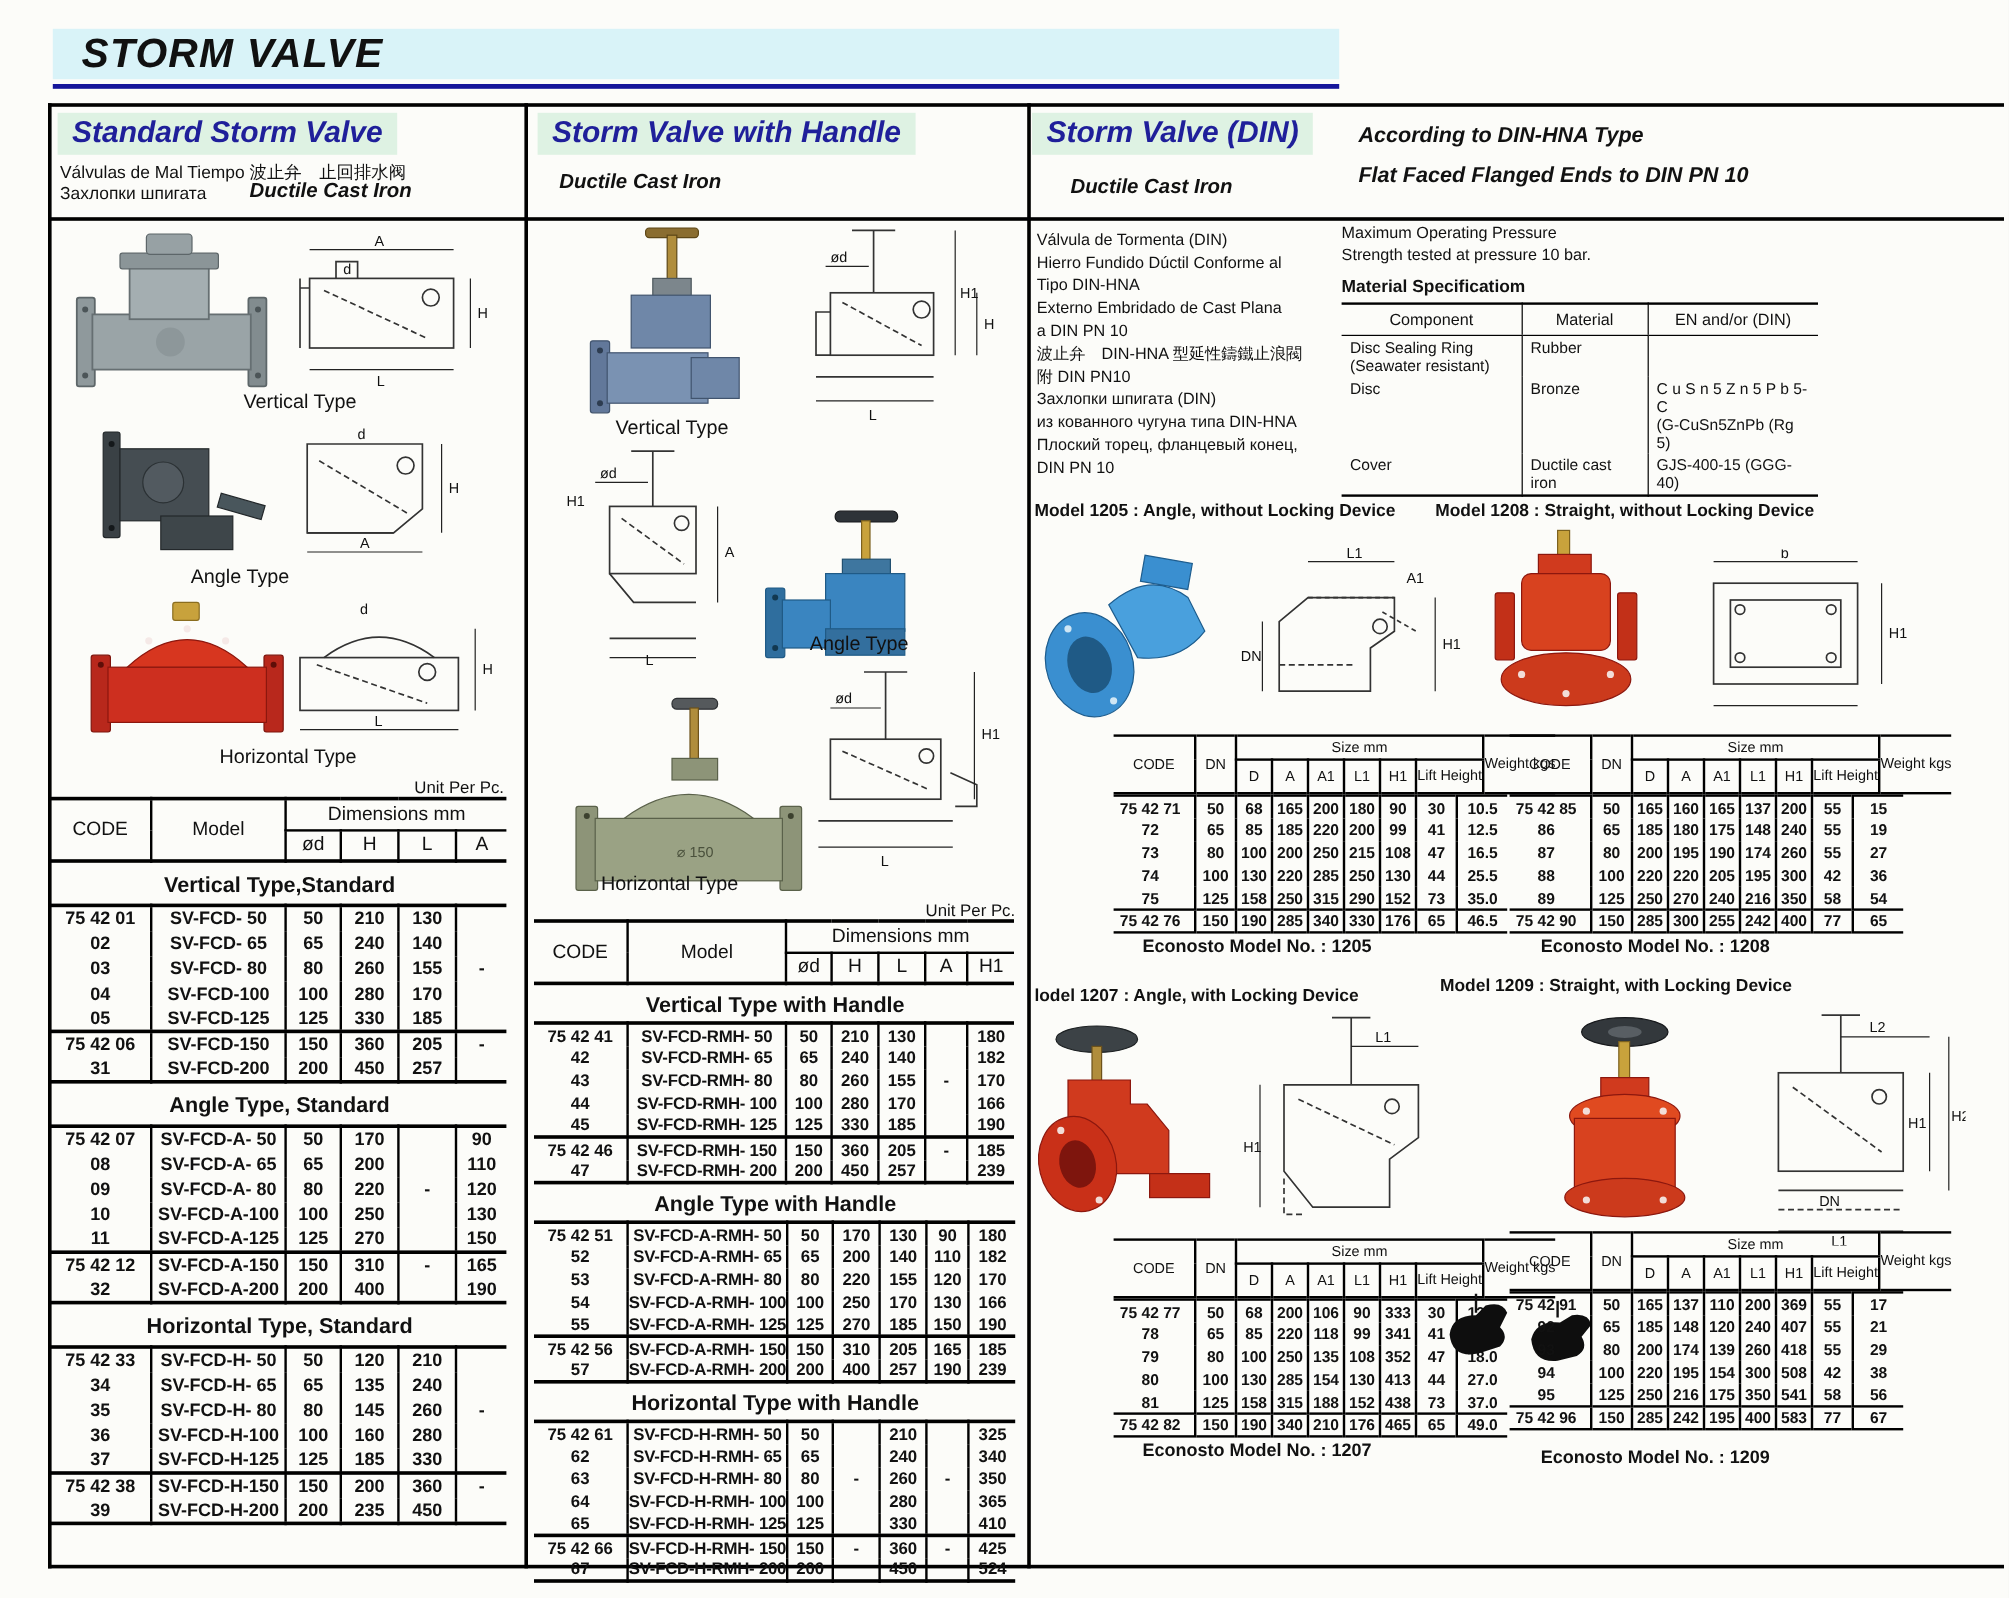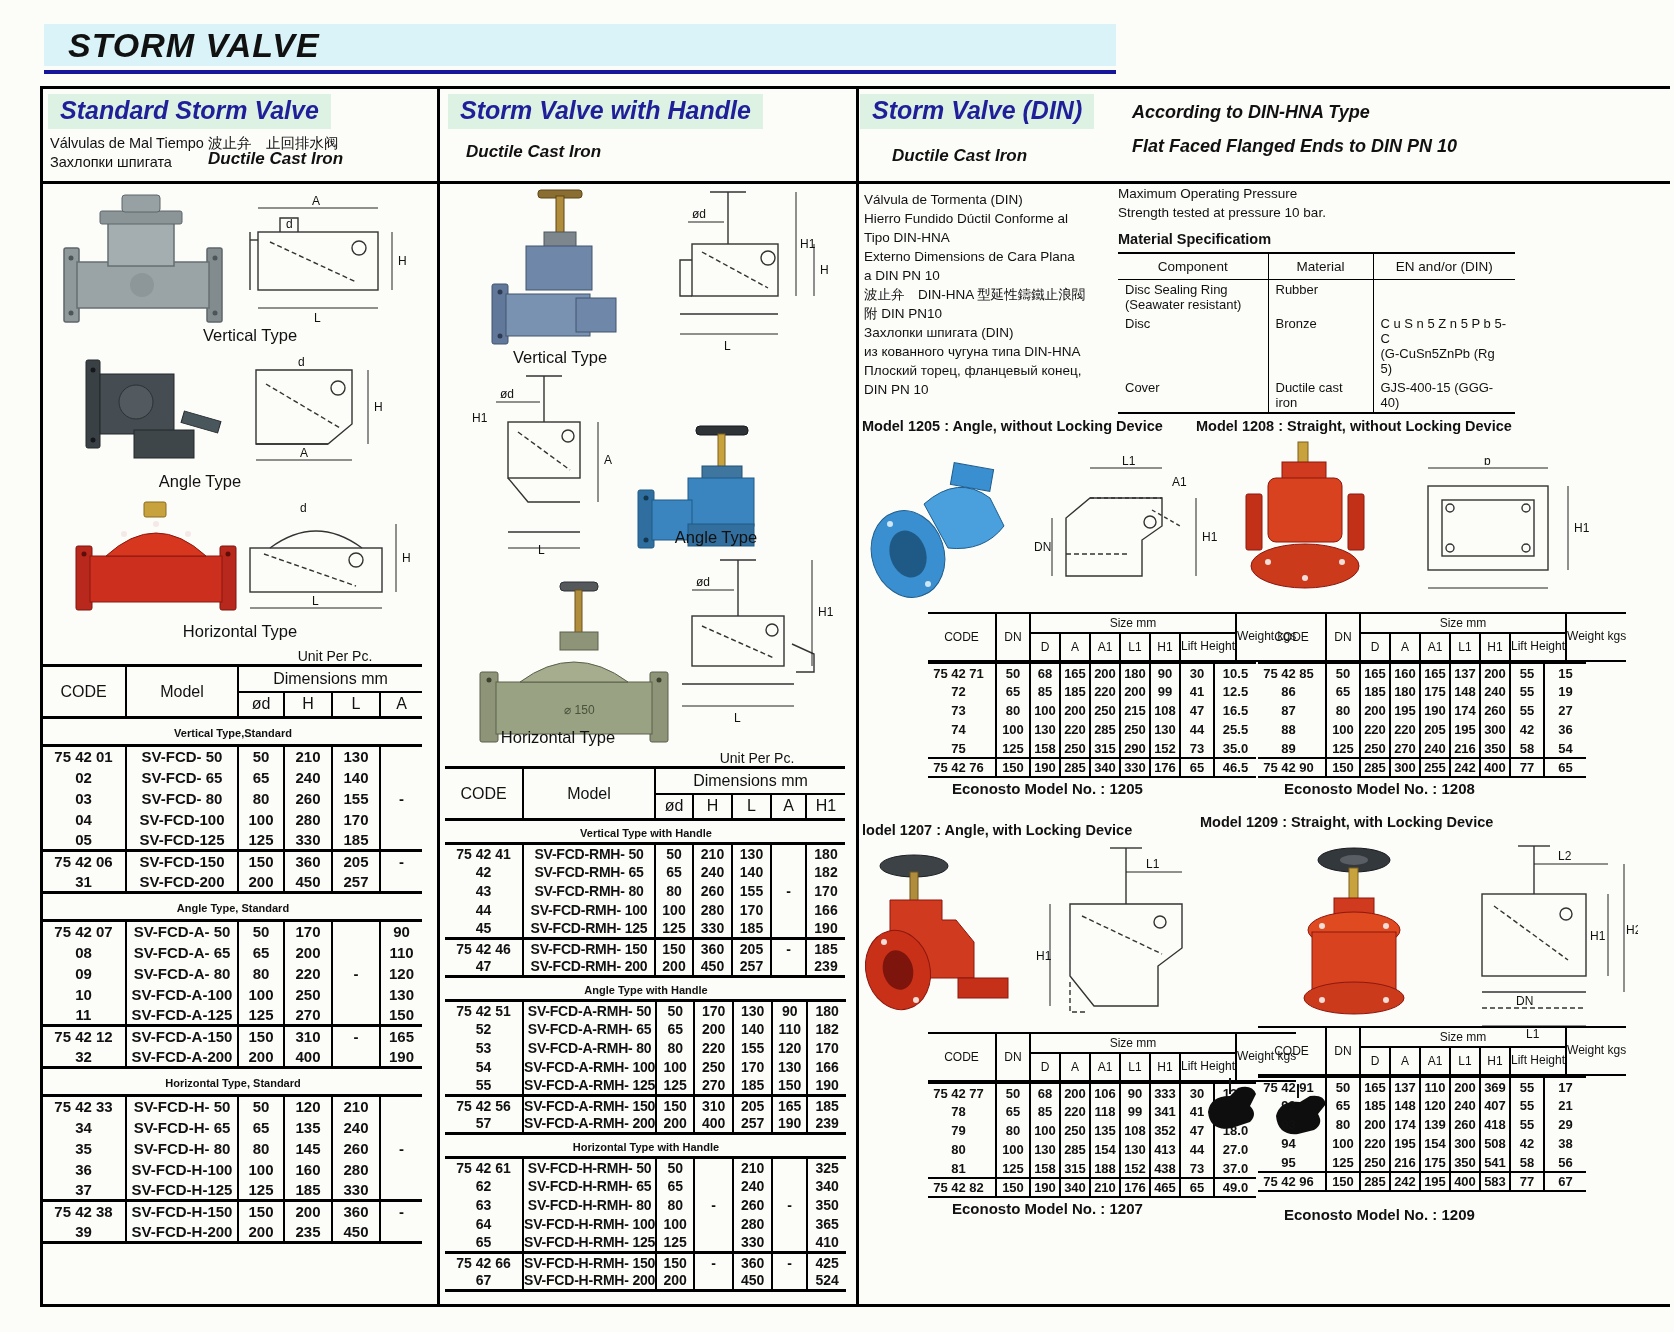--- a/index.html
+++ b/index.html
@@ -15,22 +15,22 @@
   .titleband{background:#d9f3f8}
   .pagetitle{font-style:italic;font-weight:bold;font-size:34px;letter-spacing:1px}
   .titlerule{background:#16169a}
 
   .gtitle{display:inline-block;background:#def2e3;color:#1f1f9a;font-style:italic;
           font-weight:bold;font-size:25px;padding:2px 12px 4px}
   .material{font-weight:bold;font-style:italic;font-size:17px}
   .sub{font-size:14.5px}
   .according{font-weight:bold;font-style:italic;font-size:18px}
   .typelabel{font-size:16.5px;text-align:center}
-  .unitnote{font-size:14px;text-align:center}
-  .sect{font-weight:bold;font-size:11px;text-align:center;margin:8px 0 5px}
+  .unitnote{font-size:14px;text-align:right}
+  .sect{font-weight:bold;font-size:18px;text-align:center;margin:8px 0 5px}
   .modeltitle{font-weight:bold;font-size:14.5px}
   .econosto{font-weight:600;font-size:15px}
   .desc{font-size:13.5px;line-height:19px}
   .desc div{white-space:nowrap}
   .mattitle{font-weight:bold;font-size:14.5px}
 
   
   .dt{border-collapse:collapse;table-layout:fixed}
   .dt td{border-left:2px solid #000;text-align:center;vertical-align:middle;
          overflow:hidden;white-space:nowrap;padding:0}
@@ -811,21 +811,21 @@
 
   <div class="abs gtitle" style="left:860px;top:94px">Storm Valve (DIN)</div>
   <div class="abs material" style="left:892px;top:146px">Ductile Cast Iron</div>
   <div class="abs according" style="left:1132px;top:102px">According to DIN-HNA Type</div>
   <div class="abs according" style="left:1132px;top:136px">Flat Faced Flanged Ends to DIN PN 10</div>
 
   <div class="abs desc" style="left:864px;top:190px;width:260px">
     <div>Válvula de Tormenta (DIN)</div>
     <div>Hierro Fundido Dúctil  Conforme al</div>
     <div>Tipo DIN-HNA</div>
-    <div>Externo Dimensions de Cara Plana</div>
+    <div>Externo Embridado de Cast Plana</div>
     <div>a DIN PN 10</div>
     <div>波止弁　DIN-HNA 型延性鑄鐵止浪閥</div>
     <div>附 DIN PN10</div>
     <div>Захлопки шпигата (DIN)</div>
     <div>из кованного чугуна типа DIN-HNA</div>
     <div>Плоский торец, фланцевый конец,</div>
     <div>DIN  PN 10</div>
   </div>
 
   <div class="abs desc" style="left:1118px;top:184px">

